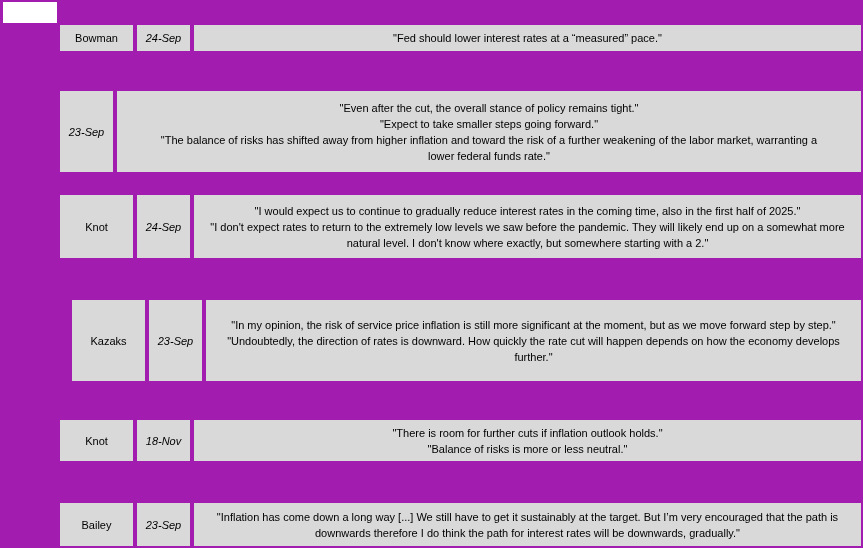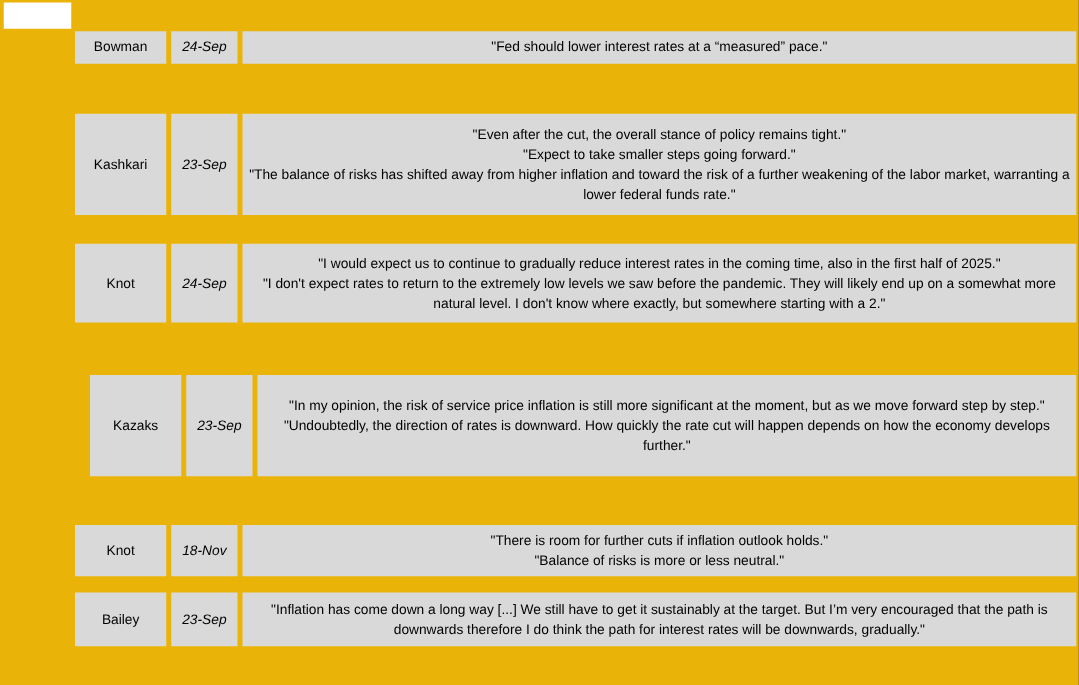--- a/index.html
+++ b/index.html
@@ -10,21 +10,21 @@
     width: 863px;
     height: 548px;
     position: relative;
     background: #000000;
     font-family: "Liberation Sans", "DejaVu Sans", sans-serif;
     overflow: hidden;
   }
   .canvas {
     position: absolute;
     inset: 0;
-    background: #eab308;
+    background: #a21caf;
   }
   .corner-box {
     position: absolute;
     left: 3px;
     top: 2px;
     width: 54px;
     height: 21px;
     background: #ffffff;
   }
   .row {
@@ -32,21 +32,21 @@
     left: 60px;
     right: 2px;
     display: flex;
     gap: 4px;
   }
   .row-1 { top: 25px;  height: 26px; }
   .row-2 { top: 91px;  height: 81px; }
   .row-3 { top: 195px; height: 63px; }
   .row-4 { top: 300px; height: 81px; padding-left: 12px; }
   .row-5 { top: 420px; height: 41px; }
-  .row-6 { top: 474px; height: 43px; }
+  .row-6 { top: 503px; height: 43px; }
   .cell {
     background: #d9d9d9;
     color: #000000;
     display: flex;
     align-items: center;
     justify-content: center;
     text-align: center;
     font-size: 11px;
     line-height: 16px;
     box-sizing: border-box;
@@ -66,21 +66,20 @@
 
   <div class="corner-box"></div>
 
   <div class="row row-1">
     <div class="cell speaker-cell">Bowman</div>
     <div class="cell date-cell">24-Sep</div>
     <div class="cell quote-cell">"Fed should lower interest rates at a “measured” pace."</div>
   </div>
 
   <div class="row row-2">
-    <div class="cell speaker-cell">Kashkari</div>
     <div class="cell date-cell">23-Sep</div>
     <div class="cell quote-cell">"Even after the cut, the overall stance of policy remains tight."
 "Expect to take smaller steps going forward."
 "The balance of risks has shifted away from higher inflation and toward the risk of a further weakening of the labor market, warranting a
 lower federal funds rate."</div>
   </div>
 
   <div class="row row-3">
     <div class="cell speaker-cell">Knot</div>
     <div class="cell date-cell">24-Sep</div>

